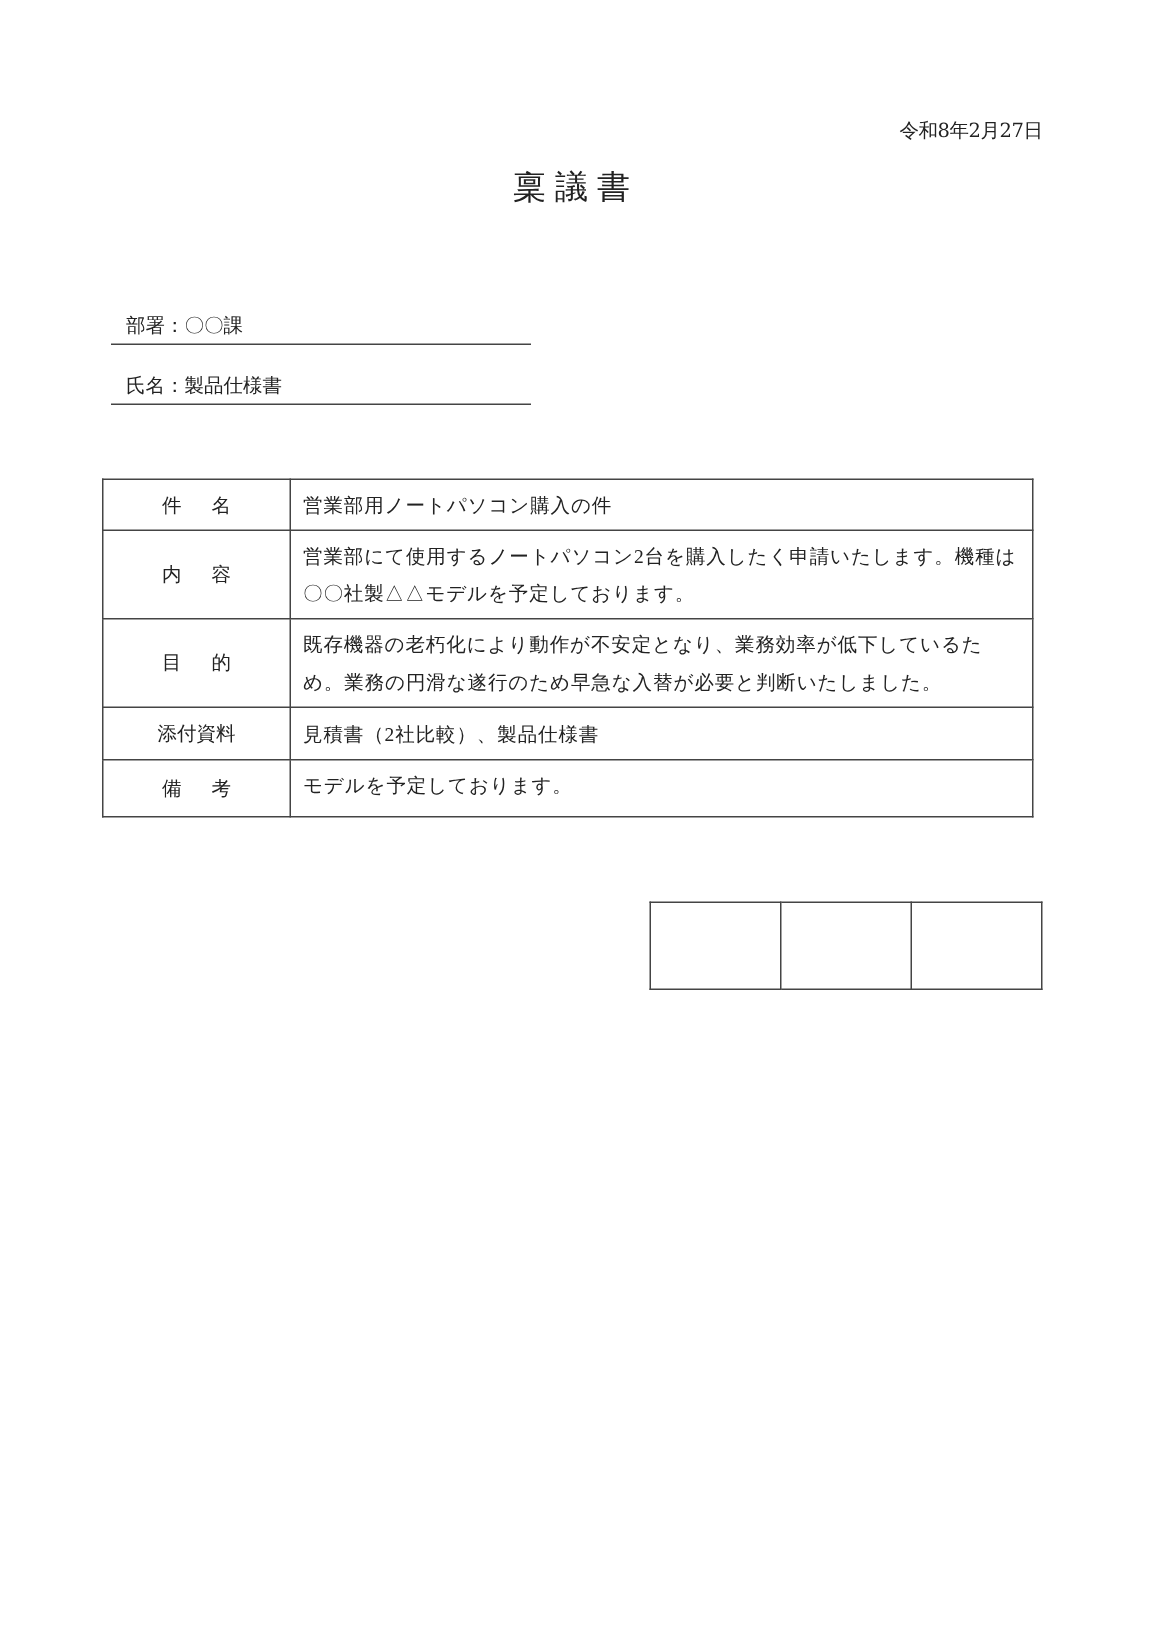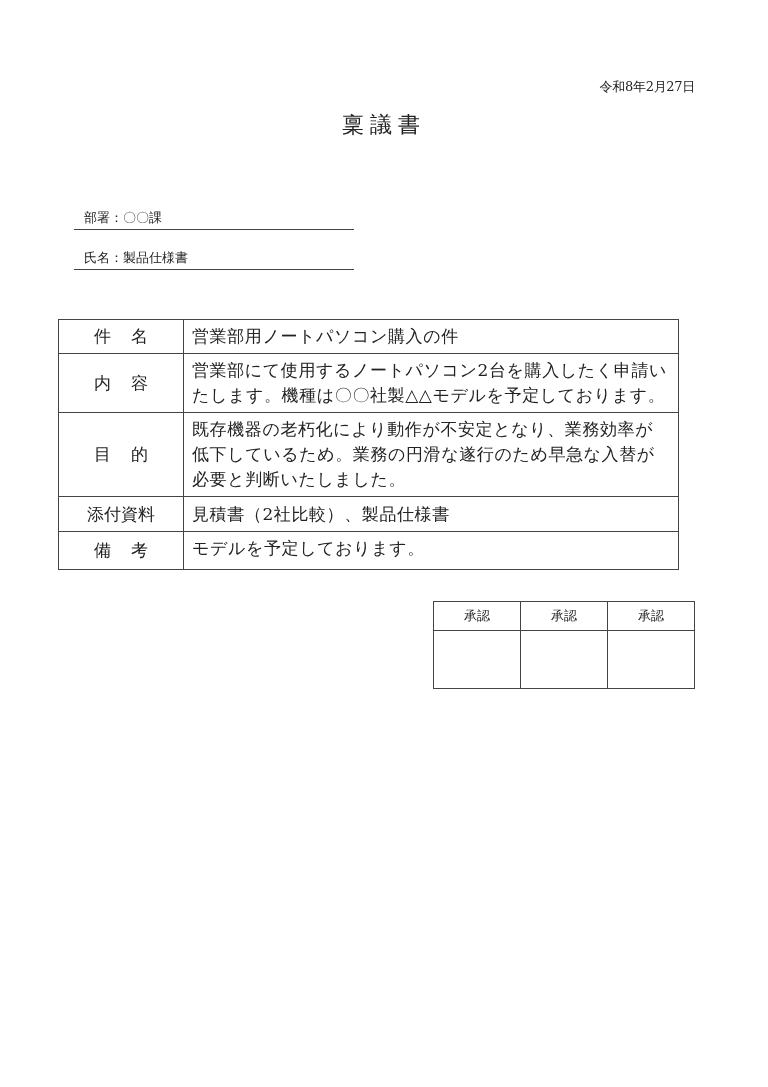--- a/index.html
+++ b/index.html
@@ -18,32 +18,33 @@
   }
   .field {
     position: absolute; left: 74px; width: 280px; height: 24px;
     border-bottom: 1.3px solid #444;
     font-size: 13px; line-height: 24px; padding-left: 10px; box-sizing: border-box;
   }
   .field.dept { top: 206px; }
   .field.name { top: 246px; }
 
   table.main {
-    position: absolute; top: 319px; left: 58px; width: 621px;
-    border-collapse: collapse; font-size: 17px;
+    position: absolute; top: 319px; left: 68px; width: 621px;
+    border-collapse: collapse; font-size: 13px;
   }
   table.main td {
     border: 1.3px solid #444; padding: 0;
   }
   table.main td.label {
     width: 124px; text-align: center; letter-spacing: 0;
   }
   table.main td.value {
     padding: 4px 8px 4px 8px; line-height: 25px; vertical-align: middle;
     letter-spacing: 0.6px;
+    font-family: Liberation Serif, serif;
   }
   table.main td.value.top { vertical-align: top; }
   .sp { display: inline-block; width: 20px; }
 
   table.approve {
     position: absolute; top: 601px; left: 433px; width: 262px;
     border-collapse: collapse; font-size: 13px;
   }
   table.approve td {
     border: 1.3px solid #444; text-align: center; width: 33.3%;
@@ -80,24 +81,19 @@
   </tr>
   <tr style="height:38px">
     <td class="label"><span>備</span><span class="sp"></span><span>考</span></td>
     <td class="value top">モデルを予定しております。</td>
   </tr>
 </tbody>
   </table>
 
 <table class="approve">
   <tbody>
-      <tr class="head">
-    <td>承認</td>
-    <td>承認</td>
-    <td>承認</td>
-  </tr>
   <tr class="seal">
     <td></td>
     <td></td>
     <td></td>
   </tr>
 </tbody>
   </table>
 
 </body></html>

